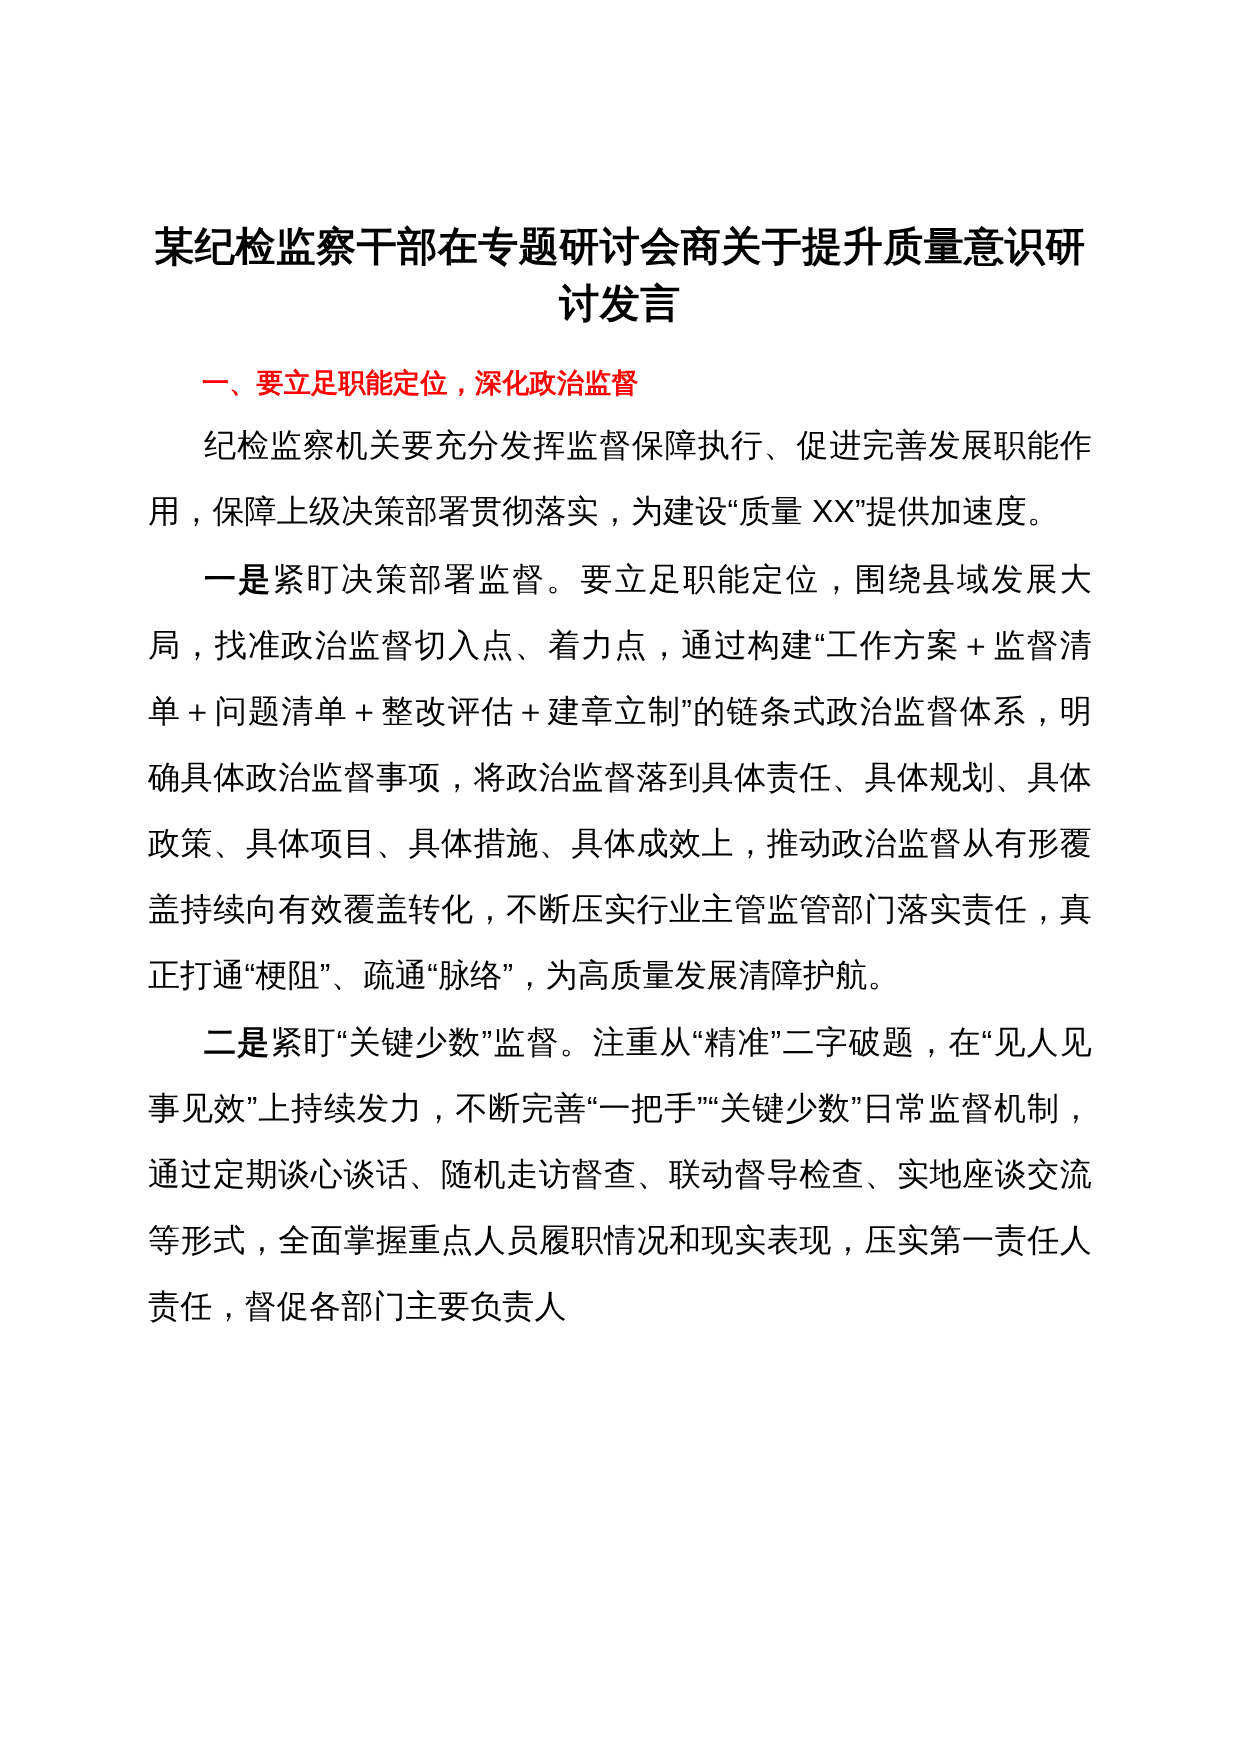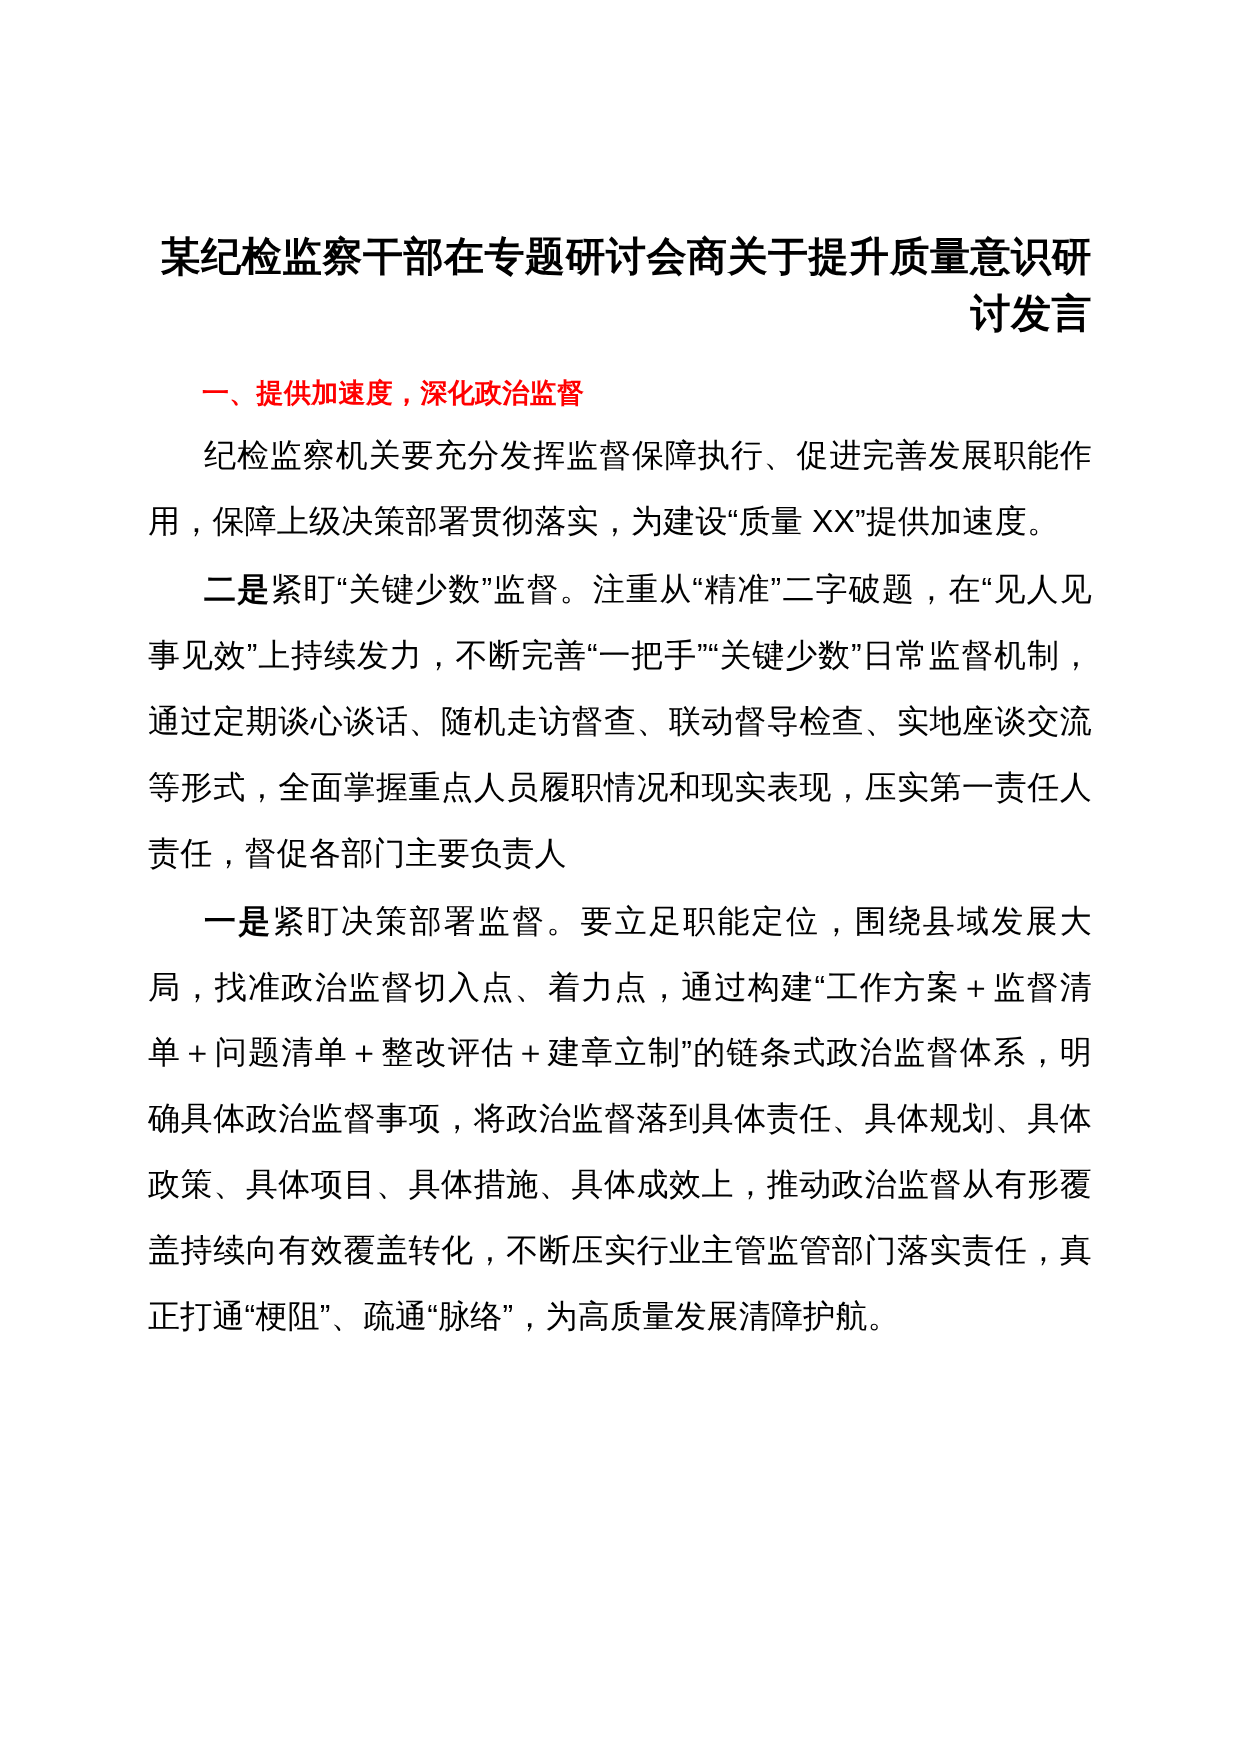--- a/index.html
+++ b/index.html
@@ -22,24 +22,24 @@
   .content {
     position: absolute;
     left: 148px;
     top: 218px;
     width: 944px;
   }
   .doc-title {
     font-size: 40px;
     font-weight: bold;
     color: #000000;
-    text-align: right;
+    text-align: center;
     line-height: 1.42;
     letter-spacing: 0.5px;
-    margin: 10px 0 30px 0;
+    margin: 0 0 30px 0;
     word-break: break-all;
   }
   .section-heading {
     font-size: 27px;
     font-weight: bold;
     color: #FF0000;
     line-height: 1.62;
     margin: 0 0 8px 0;
     text-indent: 54px;
     letter-spacing: 0.3px;
@@ -60,22 +60,22 @@
   }
 </style>
 </head>
 <body>
 
 <div class="page">
   <div class="content">
 
     <h1 class="doc-title">某纪检监察干部在专题研讨会商关于提升质量意识研讨发言</h1>
 
-    <h2 class="section-heading">一、提供加速度，深化政治监督</h2>
+    <h2 class="section-heading">一、要立足职能定位，深化政治监督</h2>
 
     <p class="para"><span class="lead"></span><span>纪检监察机关要充分发挥监督保障执行、促进完善发展职能作用，保障上级决策部署贯彻落实，为建设“质量 XX”提供加速度。</span></p>
 
+    <p class="para"><span class="lead">一是</span><span>紧盯决策部署监督。要立足职能定位，围绕县域发展大局，找准政治监督切入点、着力点，通过构建“工作方案＋监督清单＋问题清单＋整改评估＋建章立制”的链条式政治监督体系，明确具体政治监督事项，将政治监督落到具体责任、具体规划、具体政策、具体项目、具体措施、具体成效上，推动政治监督从有形覆盖持续向有效覆盖转化，不断压实行业主管监管部门落实责任，真正打通“梗阻”、疏通“脉络”，为高质量发展清障护航。</span></p>
+
     <p class="para"><span class="lead">二是</span><span>紧盯“关键少数”监督。注重从“精准”二字破题，在“见人见事见效”上持续发力，不断完善“一把手”“关键少数”日常监督机制，通过定期谈心谈话、随机走访督查、联动督导检查、实地座谈交流等形式，全面掌握重点人员履职情况和现实表现，压实第一责任人责任，督促各部门主要负责人</span></p>
-
-    <p class="para"><span class="lead">一是</span><span>紧盯决策部署监督。要立足职能定位，围绕县域发展大局，找准政治监督切入点、着力点，通过构建“工作方案＋监督清单＋问题清单＋整改评估＋建章立制”的链条式政治监督体系，明确具体政治监督事项，将政治监督落到具体责任、具体规划、具体政策、具体项目、具体措施、具体成效上，推动政治监督从有形覆盖持续向有效覆盖转化，不断压实行业主管监管部门落实责任，真正打通“梗阻”、疏通“脉络”，为高质量发展清障护航。</span></p>
 
   </div>
 </div>
 
 </body></html>

